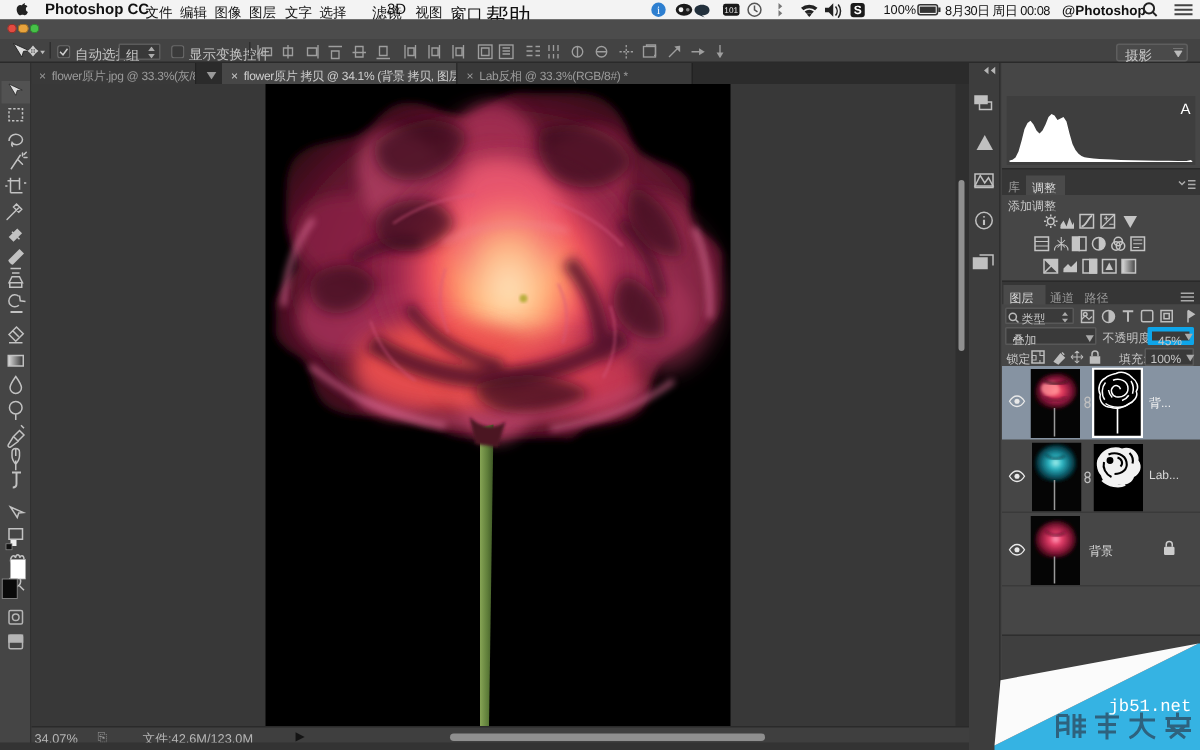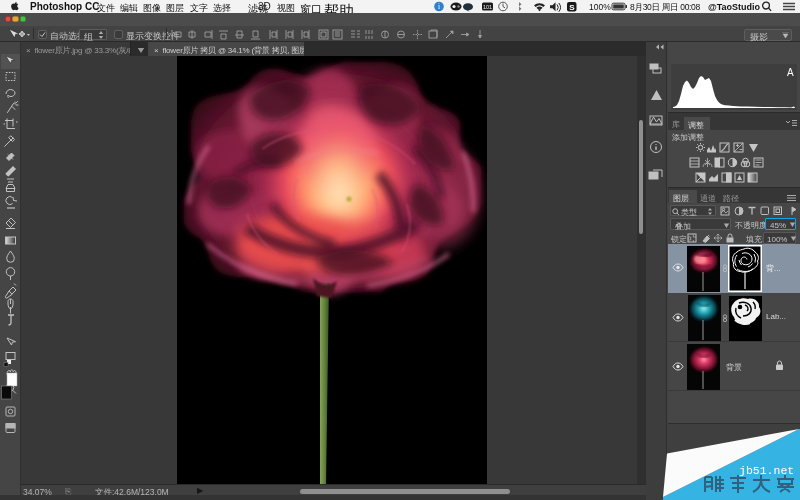--- a/index.html
+++ b/index.html
@@ -45,21 +45,21 @@
         <path d="M7 2.2a4.6 4.6 0 0 1 0 6M8.8.8a7 7 0 0 1 0 8.8" stroke="#222" stroke-width="1" fill="none"></path>
       </g>
 <rect x="137" y="1" width="9.5" height="9.5" rx="2" fill="#1a1a1a"></rect>
       <text x="141.8" y="8.6" font-size="8" fill="#fff" text-anchor="middle" font-weight="bold">S</text>
 <text x="159" y="8.5" font-size="8.5" fill="#111">100%</text>
 <rect x="182" y="2.2" width="13" height="6.6" rx="1.4" fill="none" stroke="#333" stroke-width="1"></rect>
       <rect x="183.2" y="3.4" width="10.6" height="4.2" fill="#333"></rect>
       <rect x="195.5" y="4" width="1.5" height="3" fill="#333"></rect>
 </svg>
 <span class="abs" style="left:630px;top:2px;font-size:8.5px;letter-spacing:-.3px">8月30日 周日 00:08</span>
-<b class="abs" style="left:708px;top:2px;font-size:9px">@TaoStudio</b>
+<b class="abs" style="left:708px;top:2px;font-size:9px">@Photoshop</b>
 <svg class="abs" style="left:761px;top:1px" width="40" height="11" viewBox="0 0 40 11">
       <circle cx="5" cy="4.6" r="3.4" fill="none" stroke="#222" stroke-width="1.3"></circle>
       <path d="M7.5 7.1l2.6 2.6" stroke="#222" stroke-width="1.3"></path>
       <path d="M22 2.5h12M22 5.5h12M22 8.5h12" stroke="#444" stroke-width="1.4"></path>
     </svg>
 </div>
 
 <div class="abs" style="left:0;top:13px;width:800px;height:13px;background:#4c4c4c">
 <span class="abs" style="left:5px;top:3px;width:6.4px;height:6.4px;border-radius:50%;background:#e24b41;box-shadow:0 0 0 .5px #7c2a25 inset"></span>
 <span class="abs" style="left:12.4px;top:3px;width:6.4px;height:6.4px;border-radius:50%;background:#e8a33d;box-shadow:0 0 0 .5px #8a6121 inset"></span>
@@ -159,20 +159,21 @@
       <path d="M0 0h7M3.5 6L1 2h5z" fill="#bbb" stroke="#bbb" stroke-width=".5"></path>
     </svg>
 </div>
 
 <div class="abs" style="left:21px;top:42px;width:625px;height:14px;background:#2b2b2b">
 <span class="abs" style="left:0;top:0;width:110px;height:14px;background:#393939;border-right:1px solid #222;color:#9b9b9b;font-size:8px;letter-spacing:-.2px;padding:3px 0 0 5px;white-space:nowrap;overflow:hidden">×&nbsp; flower原片.jpg @ 33.3%(灰/8)</span>
 <svg class="abs" style="left:116px;top:5px" width="8" height="6" viewBox="0 0 8 6">
       <path d="M4 6L0.8 1h6.4z" fill="#999"></path>
     </svg>
 <span class="abs" style="left:127px;top:0;width:156px;height:14px;background:#474747;color:#cecece;font-size:8px;letter-spacing:-.2px;padding:3px 0 0 6px;white-space:nowrap;overflow:hidden">×&nbsp; flower原片 拷贝 @ 34.1% (背景 拷贝, 图层蒙版/8)&nbsp;*</span>
+<span class="abs" style="left:284px;top:0;width:157px;height:14px;background:#393939;border-right:1px solid #222;color:#9b9b9b;font-size:8px;letter-spacing:-.2px;padding:3px 0 0 6px;white-space:nowrap;overflow:hidden">×&nbsp; Lab反相 @ 33.3%(RGB/8#)&nbsp;*</span>
 </div>
 
 <div class="abs" id="toolbar" style="left:0;top:42px;width:21px;height:458px;background:#454545;border-right:1px solid #303030">
 <svg class="abs" style="left:0;top:0" width="21" height="458" viewBox="0 0 21 458">
 <rect x="1" y="12" width="19" height="15" fill="#525252"></rect>
 <g fill="none" stroke="#c2c2c2" stroke-width="1">
 <path d="M8 14l4.5 7.5 1-3.2 3.3-.2z" fill="#ddd" stroke="#222" stroke-width=".5" transform="translate(-2,0)"></path>
 <rect x="6" y="30.5" width="9" height="8" stroke-dasharray="1.6 1.2"></rect>
 <path d="M6 52c0-3 2.5-4.5 4.5-4.5s4.5 1.5 4.5 3.5-2 3.5-4 3.5c-1.5 0-2.5-.7-3-1.5-.4.8-.2 2 .5 2.8"></path>
 <path d="M13.5 61.5l-6 9M12 64.5l3 3M15 60v2M18 63h-2M17.5 59.5l-1.4 1.4" stroke-linecap="round"></path>
@@ -496,21 +497,21 @@
         </g>
     </svg>
 
     <div class="abs" style="left:2px;top:15px;width:61px;height:12px;background:#3a3a3a;border:1px solid #585858;border-radius:1px">
       <span class="abs" style="left:4px;top:1.5px;font-size:8px;color:#c6c6c6">叠加</span>
       <svg class="abs" style="left:52px;top:4px" width="7" height="5" viewBox="0 0 7 5">
           <path d="M3.5 5L.8 .5h5.4z" fill="#aaa"></path>
         </svg>
     </div>
     <span class="abs" style="left:67px;top:17px;font-size:8px;color:#c6c6c6">不透明度:</span>
-    <div class="abs" style="left:97px;top:15px;width:31px;height:12px;background:#3a3a3a;border:1px solid #0ea5e9;border-radius:1px;color:#c6c6c6;font-size:8px;padding:1.5px 0 0 4px">45%</div>
+    <div class="abs" style="left:97px;top:15px;width:31px;height:12px;background:#3a3a3a;border:3px solid #0ea5e9;border-radius:1px;color:#c6c6c6;font-size:8px;padding:1.5px 0 0 4px">45%</div>
     <svg class="abs" style="left:121px;top:19px" width="7" height="5" viewBox="0 0 7 5">
         <path d="M3.5 5L.8 .5h5.4z" fill="#aaa"></path>
       </svg>
 
     <span class="abs" style="left:3px;top:31px;font-size:8px;color:#c6c6c6">锁定:</span>
     <svg class="abs" style="left:19px;top:30px" width="50" height="11" viewBox="0 0 50 11" fill="none" stroke="#bdbdbd" stroke-width="1">
       <g>
           <rect x="1" y="1" width="8" height="8"></rect>
           <path d="M1 4h2.7v3H1M6.3 1v3H9M6.3 7v2" stroke-width=".7"></path>
         </g>

